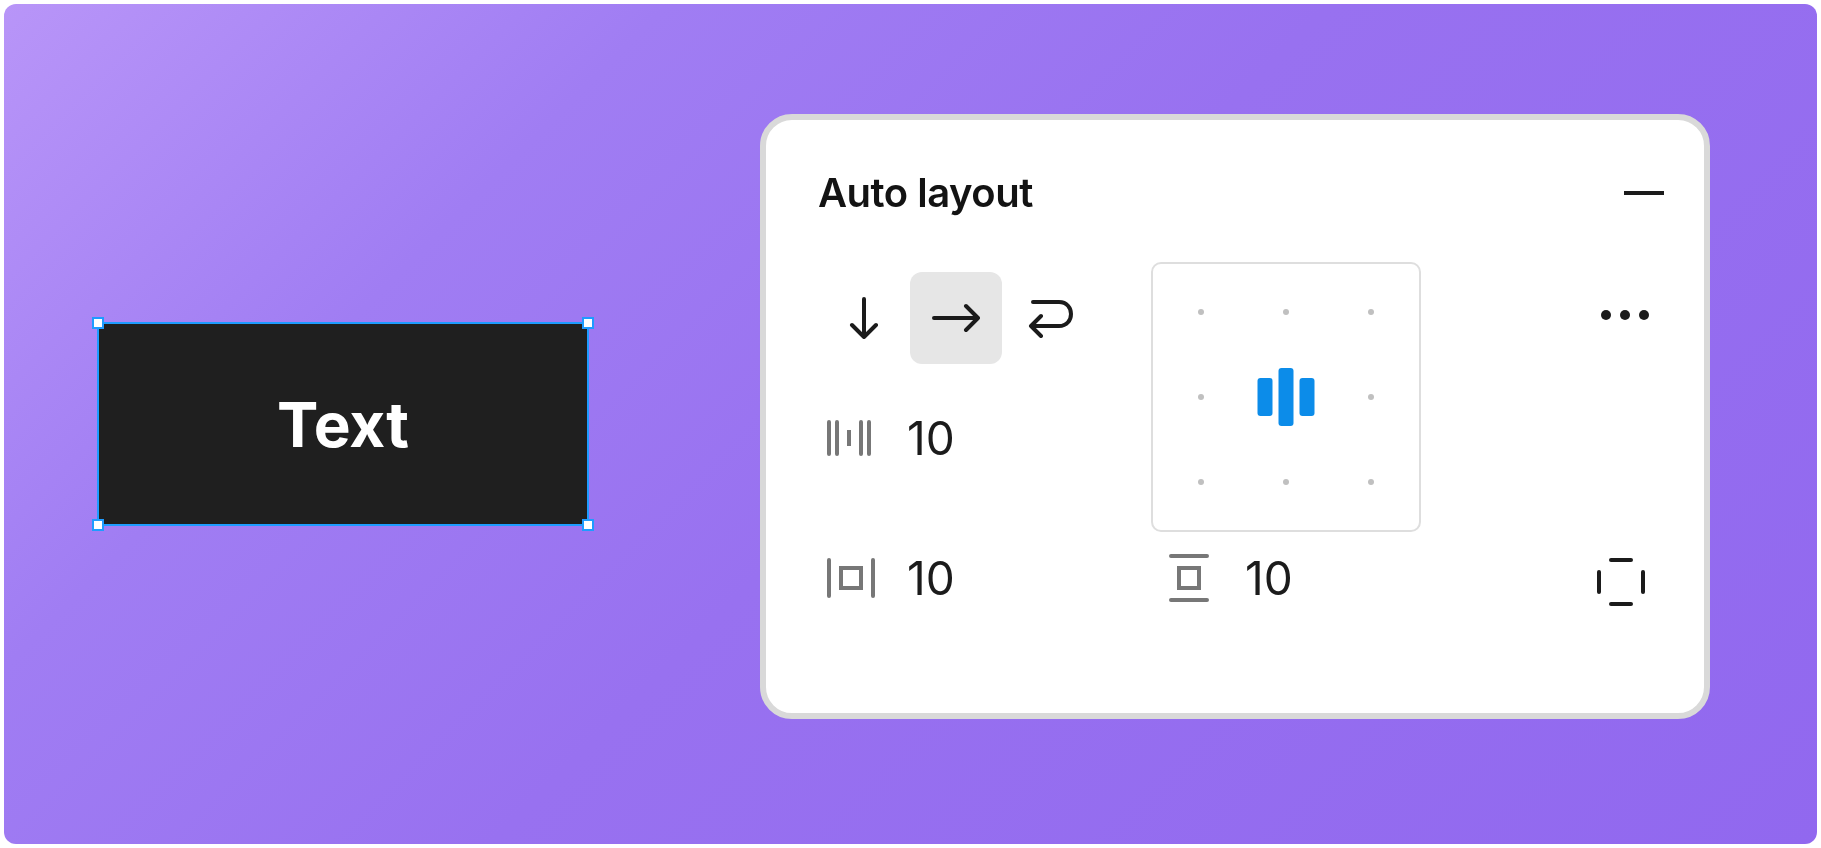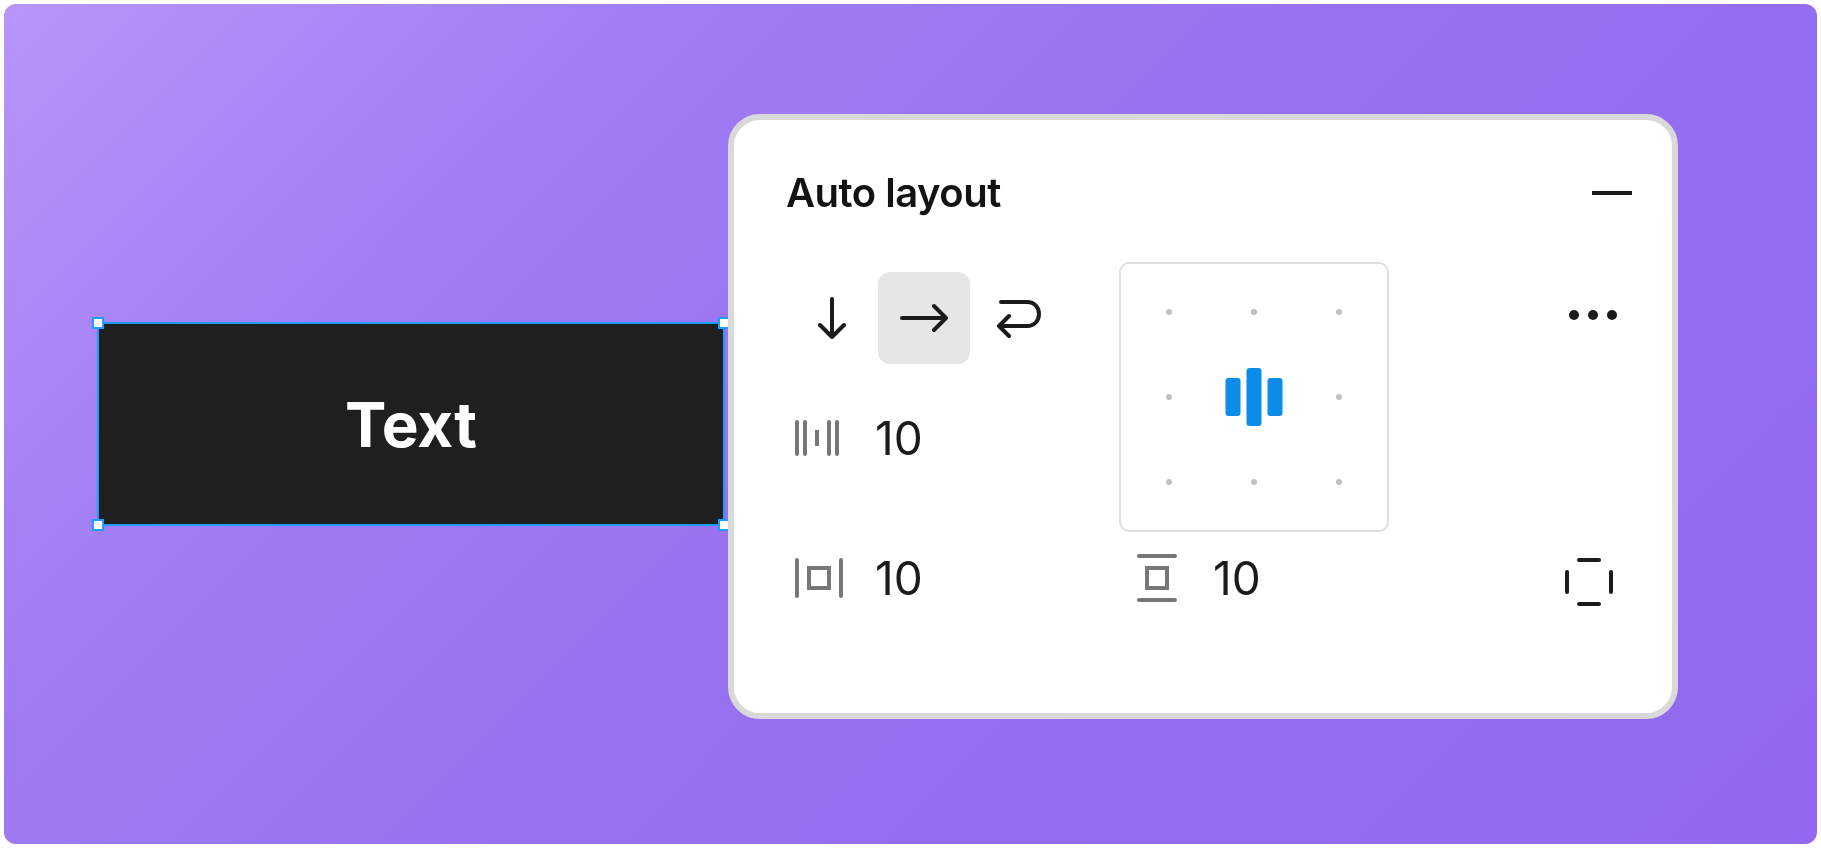--- a/index.html
+++ b/index.html
@@ -21,21 +21,21 @@
     inset: 4px;
     border-radius: 12px;
     background: linear-gradient(135deg, #b895f8 0%, #a07df3 25%, #9871f0 50%, #9168ef 100%);
   }
 
   
   .selected-frame {
     position: absolute;
     left: 95px;
     top: 320px;
-    width: 624px;
+    width: 488px;
     height: 200px;
   }
   .selected-box {
     position: absolute;
     inset: 0;
     background: #1f1f1f;
     display: flex;
     align-items: center;
     justify-content: center;
     color: #fff;
@@ -56,21 +56,21 @@
     border: 2.5px solid #1e9cff;
   }
   .sel-handle.tl { left: -7px; top: -7px; }
   .sel-handle.tr { right: -7px; top: -7px; }
   .sel-handle.bl { left: -7px; bottom: -7px; }
   .sel-handle.br { right: -7px; bottom: -7px; }
 
   
   .panel {
     position: absolute;
-    left: 724px;
+    left: 756px;
     top: 110px;
     width: 950px;
     height: 605px;
     background: #fff;
     border: 6px solid #d9d9d9;
     border-radius: 32px;
     padding: 48px 40px 42px 52px;
   }
   .panel-header {
     display: flex;

